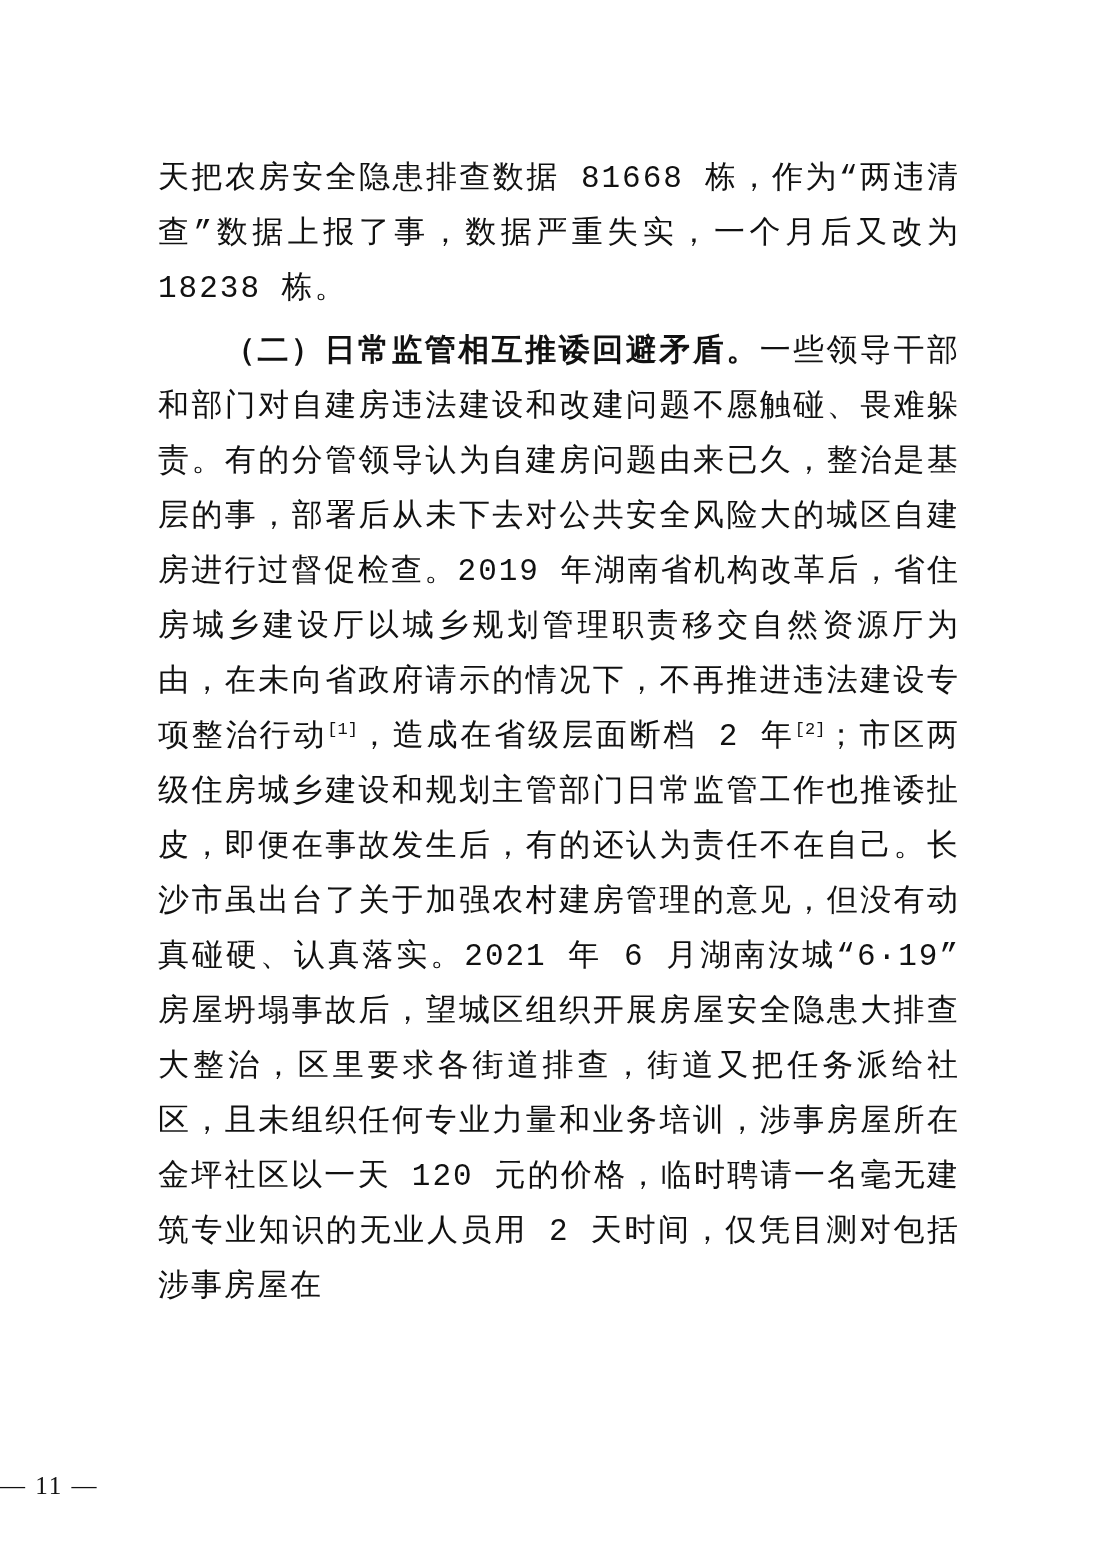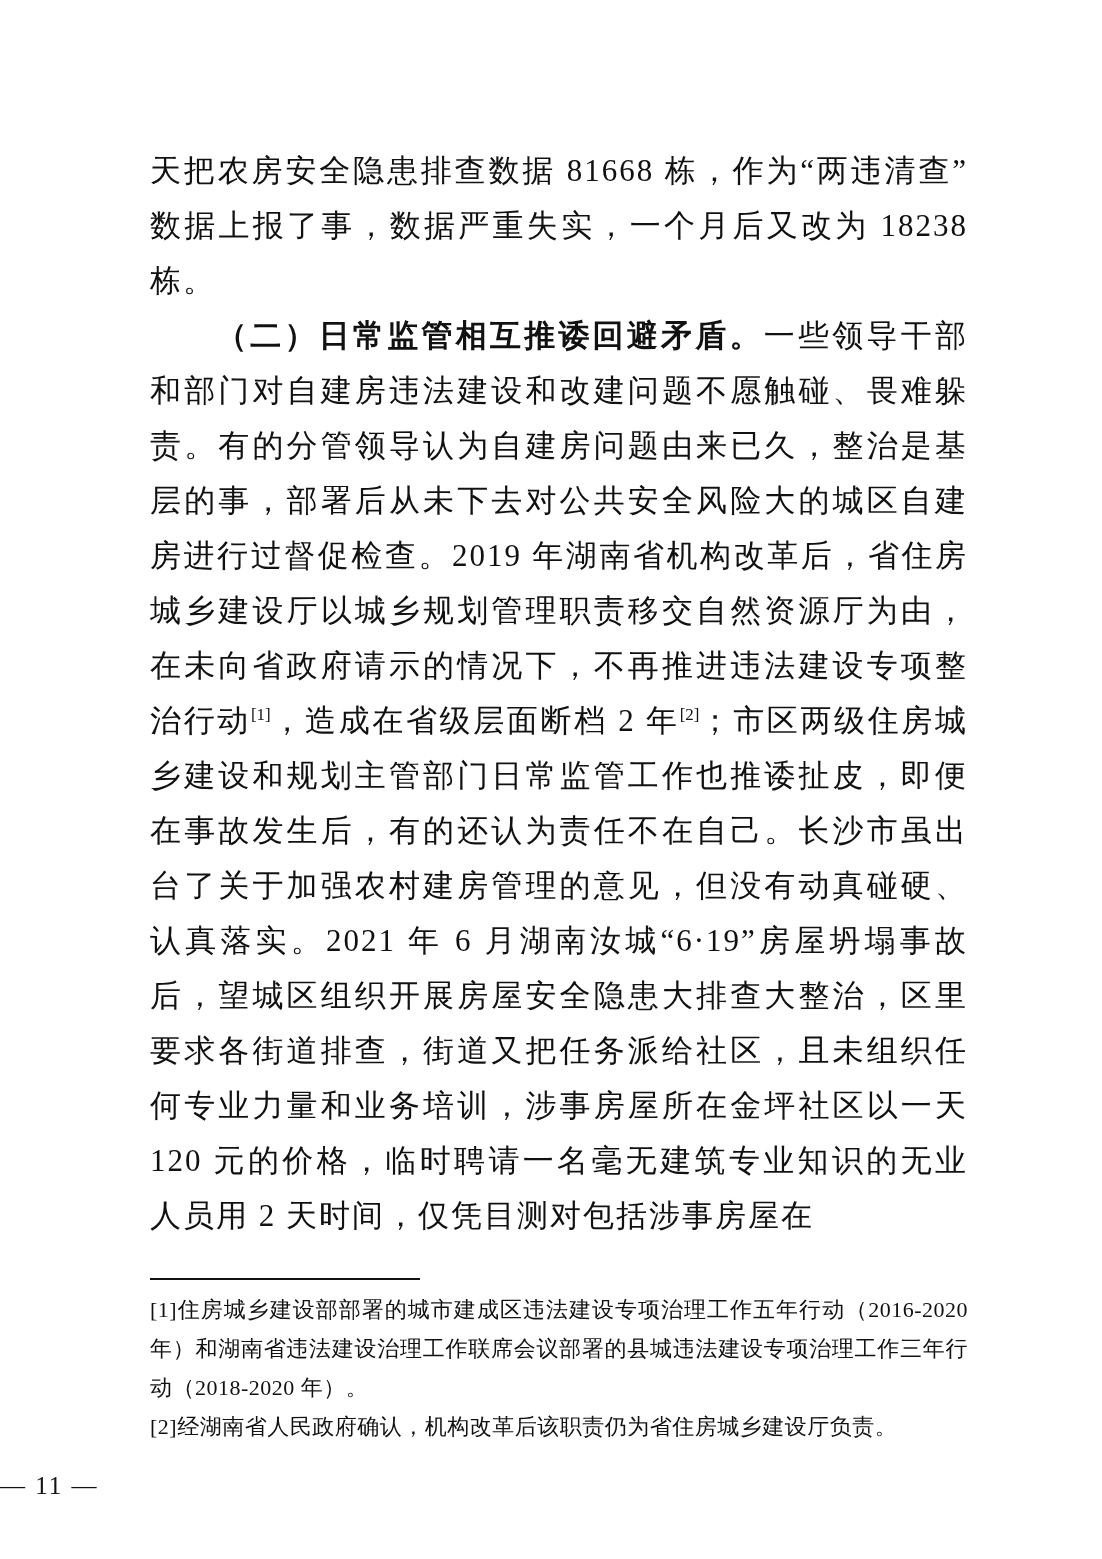--- a/index.html
+++ b/index.html
@@ -21,21 +21,22 @@
     left: 150px;
     top: 143px;
     width: 818px;
     font-size: 31px;
     line-height: 55px;
     letter-spacing: 2px;
     text-align: justify;
     text-justify: inter-character;
   }
   .body-text p {
-    margin: 0;
+    margin: 8px;
+    font-family: Liberation Mono, monospace;
   }
   .para-indent {
     text-indent: 66px;
   }
   .section-heading {
     font-weight: bold;
   }
   .fnref {
     font-size: 17px;
     line-height: 0;
@@ -78,25 +79,16 @@
 
   <div class="body-text">
     <p>
       <span>天把农房安全隐患排查数据 81668 栋，作为“两违清查”数据上报了事，数据严重失实，一个月后又改为 18238 栋。</span>
     </p>
     <p class="para-indent">
       <span class="section-heading">（二）日常监管相互推诿回避矛盾。</span><span>一些领导干部和部门对自建房违法建设和改建问题不愿触碰、畏难躲责。有的分管领导认为自建房问题由来已久，整治是基层的事，部署后从未下去对公共安全风险大的城区自建房进行过督促检查。2019 年湖南省机构改革后，省住房城乡建设厅以城乡规划管理职责移交自然资源厅为由，在未向省政府请示的情况下，不再推进违法建设专项整治行动</span><span class="fnref">[1]</span><span>，造成在省级层面断档 2 年</span><span class="fnref">[2]</span><span>；市区两级住房城乡建设和规划主管部门日常监管工作也推诿扯皮，即便在事故发生后，有的还认为责任不在自己。长沙市虽出台了关于加强农村建房管理的意见，但没有动真碰硬、认真落实。2021 年 6 月湖南汝城“6·19”房屋坍塌事故后，望城区组织开展房屋安全隐患大排查大整治，区里要求各街道排查，街道又把任务派给社区，且未组织任何专业力量和业务培训，涉事房屋所在金坪社区以一天 120 元的价格，临时聘请一名毫无建筑专业知识的无业人员用 2 天时间，仅凭目测对包括涉事房屋在</span>
     </p>
   </div>
 
-  <div class="footnote-block">
-    <div class="footnote-separator"></div>
-    <p class="footnote">
-      <span>[1]</span><span>住房城乡建设部部署的城市建成区违法建设专项治理工作五年行动（2016-2020 年）和湖南省违法建设治理工作联席会议部署的县城违法建设专项治理工作三年行动（2018-2020 年）。</span>
-    </p>
-    <p class="footnote">
-      <span>[2]</span><span>经湖南省人民政府确认，机构改革后该职责仍为省住房城乡建设厅负责。</span>
-    </p>
-  </div>
 
   <div class="page-number">— 11 —</div>
 
 </div>
 
 </body></html>

